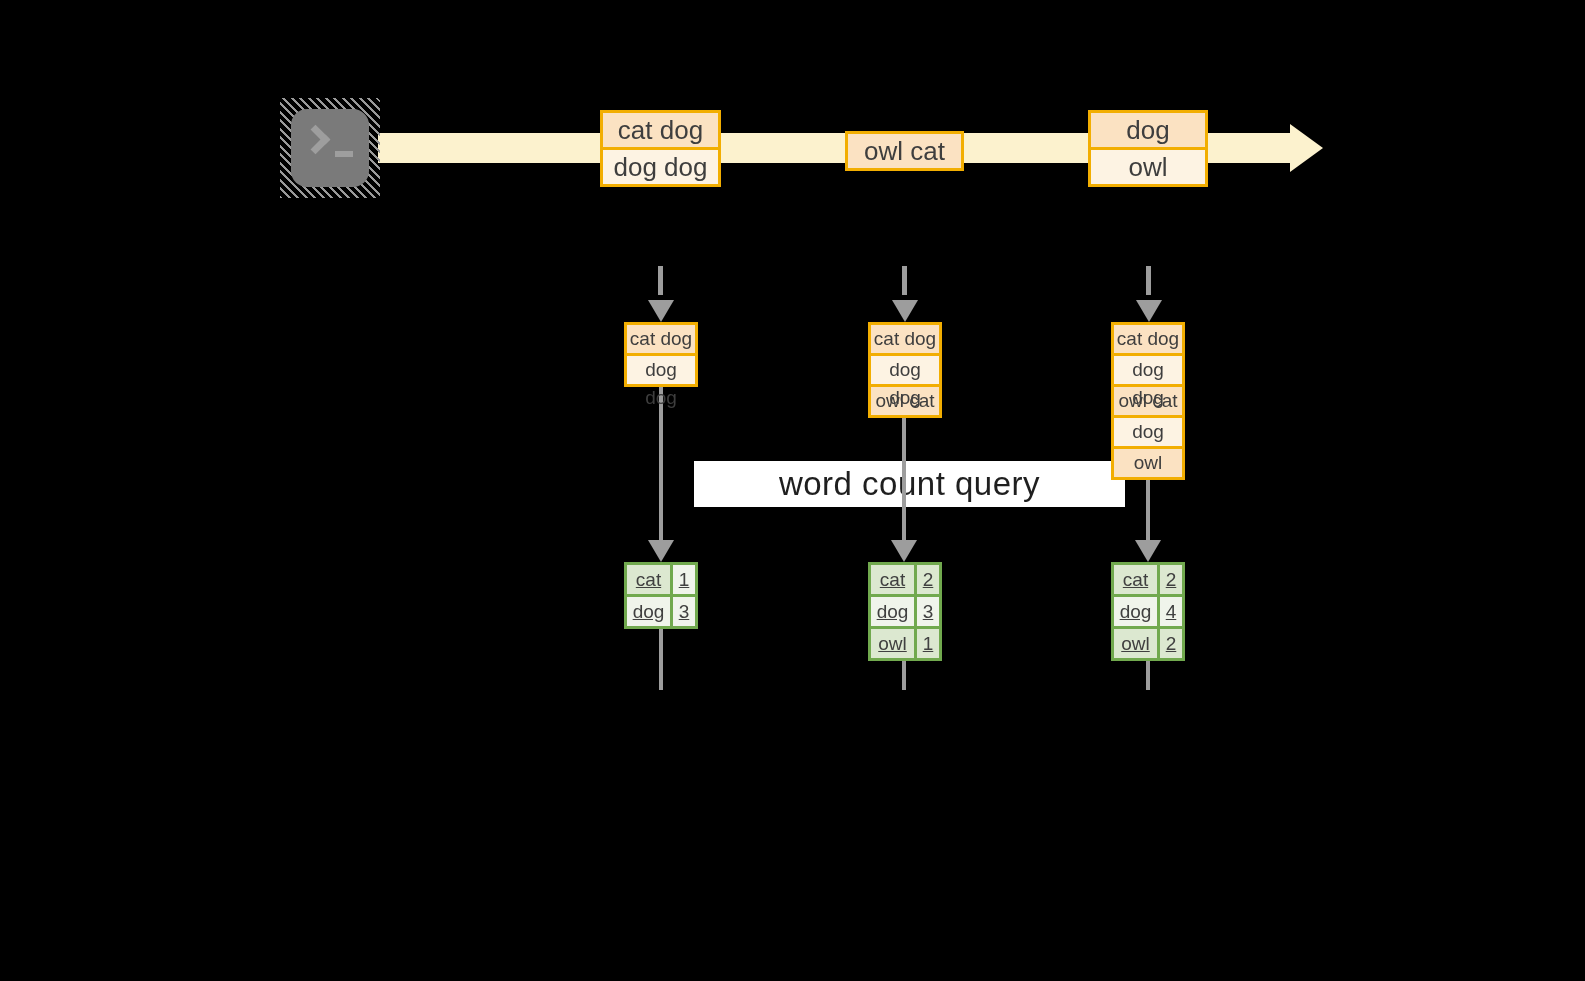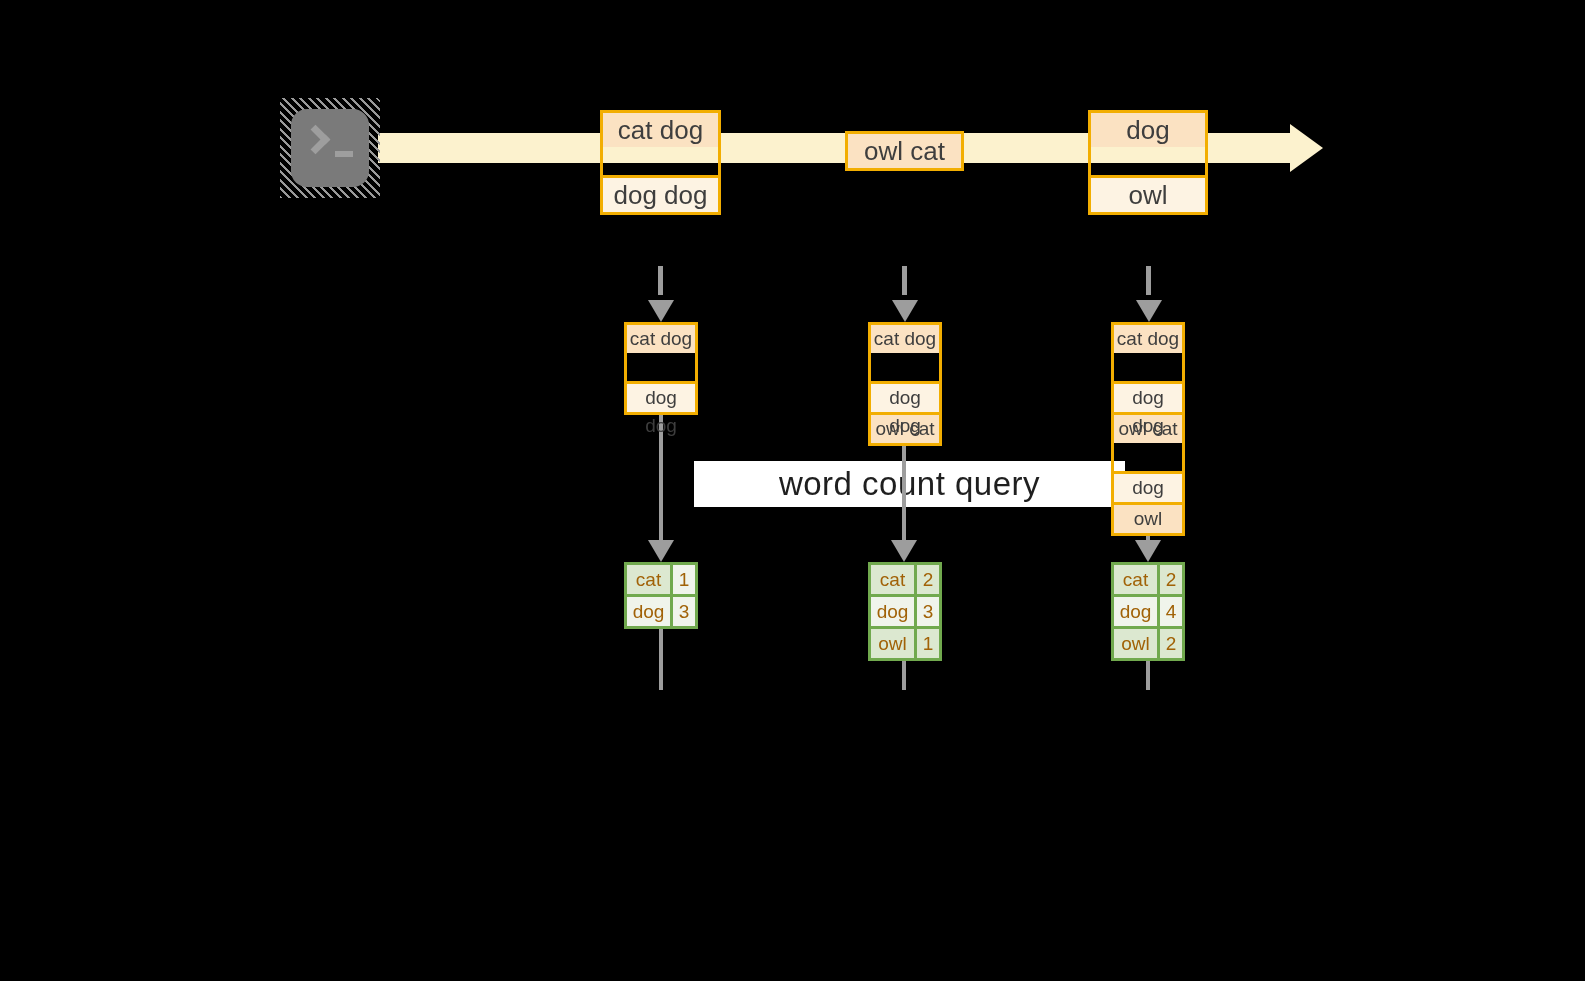--- a/index.html
+++ b/index.html
@@ -22,38 +22,38 @@
   .cursor{position:absolute;background:#9E9E9E;}
 
   
   .batch-box{border:3px solid #F2AE01;z-index:2;}
   .batch-row{text-align:center;color:#3E3E3E;}
   .batch-row.big{height:34px;line-height:34px;font-size:26px;}
   .batch-row + .batch-row{border-top:3px solid #F2AE01;}
   .stack{border:3px solid #F2AE01;z-index:4;}
   .stack .batch-row{height:28px;line-height:28px;font-size:19px;}
   .fill-a{background:#FBE2C2;}
-  .fill-b{background:#FDF3E3;margin-top:28px;}
+  .fill-b{background:#FDF3E3;}
 
   
   .dash{width:5px;background:#9D9D9D;z-index:3;}
   .vline{width:4px;background:#9D9D9D;z-index:3;}
   .head-down{width:0;height:0;z-index:3;
     border-left:13px solid transparent;border-right:13px solid transparent;
     border-top:22px solid #9D9D9D;}
 
   
   .query-label{left:694px;top:461px;width:431px;height:46px;background:#FFFFFF;z-index:2;
     display:flex;align-items:center;justify-content:center;
     font-size:33px;color:#1F1F1F;letter-spacing:0.5px;}
 
   
   .wc-table{display:grid;grid-template-columns:43px 22px;gap:3px;
     background:#71A94E;border:3px solid #71A94E;z-index:2;}
-  .wc-cell{height:29px;line-height:29px;text-align:center;font-size:19px;color:#a16207;}
+  .wc-cell{height:29px;line-height:29px;text-align:center;font-size:19px;color:#404040;text-decoration:underline;}
   .row-a{background:#DCE8D0;}
   .row-b{background:#F0F4EB;}
 </style>
 </head>
 <body>
 
 <div class="stage">
 
   <div class="abs band"></div>
   <div class="abs band-head"></div>

